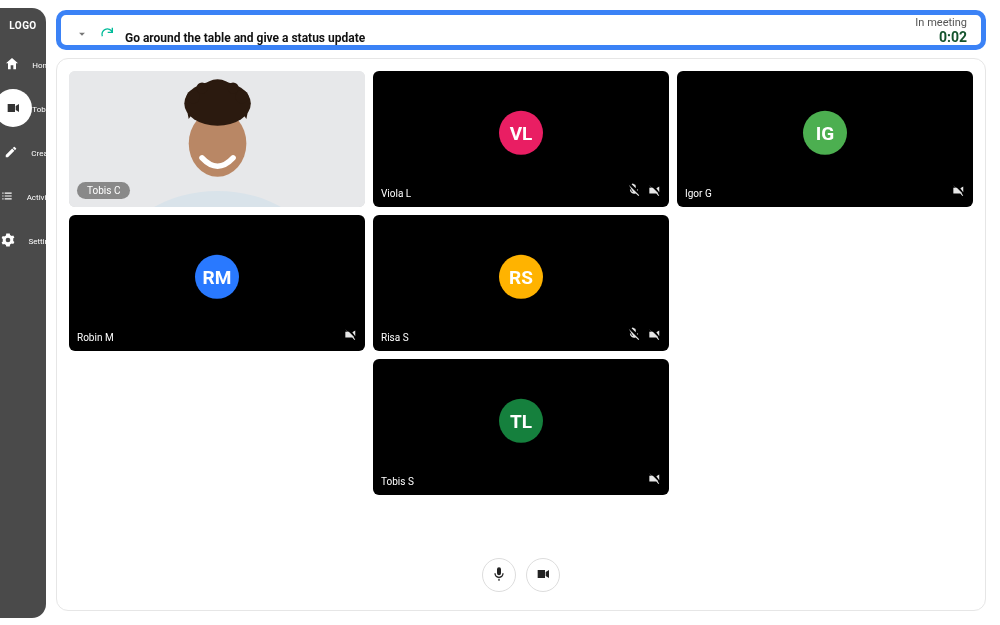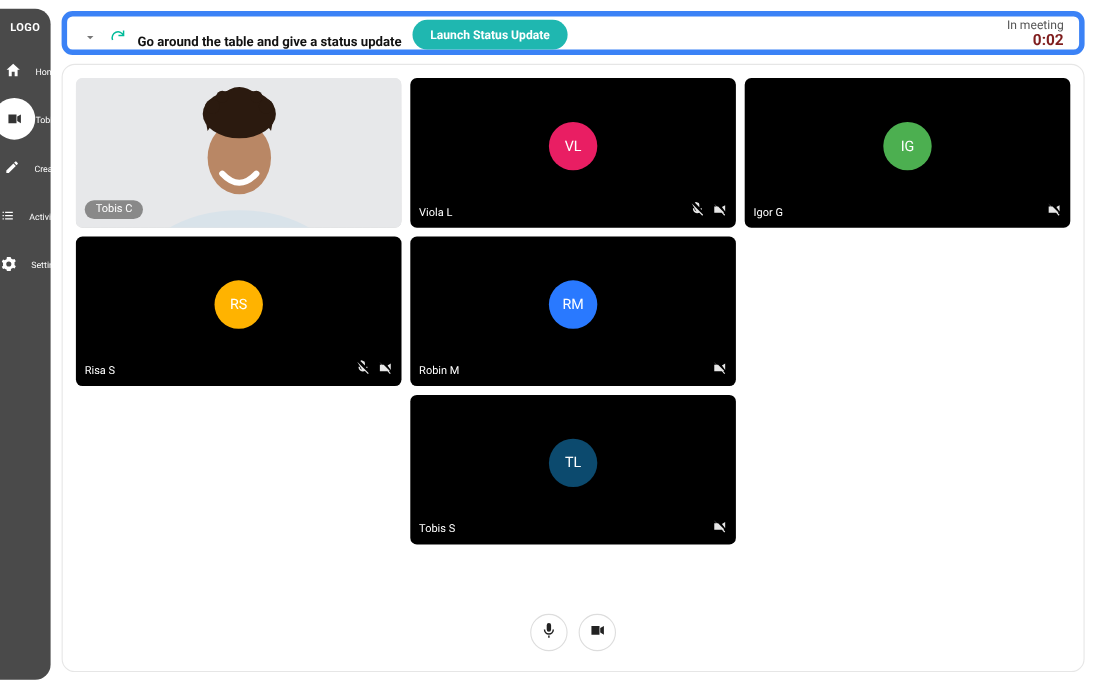--- a/index.html
+++ b/index.html
@@ -17,29 +17,29 @@
 
 .main { flex: 1; padding: 10px 14px 14px 10px; display: flex; flex-direction: column; gap: 8px; }
 
 .topbar { height: 40px; border: 5px solid #3b82f6; border-radius: 10px; display: flex; align-items: flex-end; padding: 0 14px; gap: 10px; }
 .topbar .chev { color: #777; }
 .topbar .refresh { color: #0b9; }
 .topbar .prompt { font-size: 12px; font-weight: 700; color: #111; }
 .topbar .launch { background: #1fb7b0; color: #fff; border: none; border-radius: 999px; font-size: 11px; font-weight: 700; padding: 7px 16px; cursor: pointer; }
 .topbar .right { margin-left: auto; text-align: right; }
 .topbar .status { font-size: 11px; color: #555; }
-.topbar .timer { font-size: 14px; font-weight: 700; color: #7f1d1d; }
+.topbar .timer { font-size: 14px; font-weight: 700; color: #14532d; }
 
 .stage { flex: 1; border: 1px solid #e6e6e6; border-radius: 12px; padding: 12px; display: flex; flex-direction: column; }
 .grid { display: grid; grid-template-columns: repeat(3, 1fr); gap: 8px; }
 .tile { position: relative; height: 136px; border-radius: 6px; background: #000; overflow: hidden; }
 .tile.center { grid-column: 2; }
 .tile.video { background: linear-gradient(180deg,#e8e8e8 0%, #d5d5d5 100%); display:flex; align-items:flex-end; justify-content:center; }
 .tile.video svg { width:100%; height:100%; }
-.avatar-circle { position:absolute; top:50%; left:50%; transform:translate(-50%,-64%); width:44px; height:44px; border-radius:50%; display:flex; align-items:center; justify-content:center; color:#fff; font-size:13px; font-weight:400; }
+.avatar-circle { position:absolute; top:50%; left:50%; transform:translate(-50%,-64%); width:44px; height:44px; border-radius:50%; display:flex; align-items:center; justify-content:center; color:#fff; font-size:19px; font-weight:700; }
 .name-label { position:absolute; left:8px; bottom:8px; color:#fff; font-size:10px; }
 .name-pill { position:absolute; left:8px; bottom:8px; background: rgba(120,120,120,0.85); color:#fff; font-size:10px; padding:3px 10px; border-radius:999px; }
 .tile .icons { position:absolute; right:8px; bottom:6px; display:flex; gap:6px; color:#fff; opacity:0.9; }
 .tile .icons svg { width:14px; height:14px; }
 
 .footer { height: 46px; display:flex; align-items:center; justify-content:center; position:relative; margin-top:auto; }
 .ctrl-btn { width:34px; height:34px; border:1px solid #ddd; border-radius:50%; background:#fff; display:flex; align-items:center; justify-content:center; margin:0 5px; cursor:pointer; }
 .end-btn { position:absolute; right:0; background:#e31b23; color:#fff; border:none; border-radius:999px; padding:10px 22px; font-size:12px; font-weight:700; cursor:pointer; }
 </style>
 </head>
@@ -111,21 +111,20 @@
           <path d="M7 10l5 5 5-5z"></path>
         </svg>
     </span>
     <span class="refresh">
       <svg viewBox="0 0 24 24" width="16" height="16" fill="none" stroke="#0b9" stroke-width="2">
           <path d="M20 11A8 8 0 105 17"></path>
           <path d="M20 4v7h-7"></path>
         </svg>
     </span>
     <span class="prompt">Go around the table and give a status update</span>
-    <button class="launch">Launch Status Update</button>
     <div class="right">
       <div class="status">In meeting</div>
       <div class="timer">0:02</div>
     </div>
   </div>
 
   <div class="stage">
     <div class="grid">
 
       <div class="tile video">
@@ -162,44 +161,44 @@
         <div class="avatar-circle" style="background:#4caf50">IG</div>
         <span class="name-label">Igor G</span>
         <div class="icons">
           <span><svg viewBox="0 0 24 24" fill="currentColor">
                 <path d="M3 3l18 18-1.4 1.4L3 3zm1 5h6l9 9v1H4z M16 9l5-3v10z"></path>
               </svg></span>
         </div>
       </div>
 
       <div class="tile">
+        <div class="avatar-circle" style="background:#2979ff">RM</div>
+        <span class="name-label">Robin M</span>
+        <div class="icons">
+          <span><svg viewBox="0 0 24 24" fill="currentColor">
+                <path d="M3 3l18 18-1.4 1.4L3 3zm1 5h6l9 9v1H4z M16 9l5-3v10z"></path>
+              </svg></span>
+        </div>
+      </div>
+
+      <div class="tile">
         <div class="avatar-circle" style="background:#ffb300">RS</div>
         <span class="name-label">Risa S</span>
         <div class="icons">
           <span><svg viewBox="0 0 24 24" fill="currentColor">
                 <path d="M19 11a7 7 0 01-.46 2.5L17 12V11h2zM12 2a3 3 0 013 3v4.17L7.83 2A3 3 0 0112 2zM3 3l18 18-1.4 1.4L15 17.8A7 7 0 015 11h2a5 5 0 003.6 4.8L3 3z"></path>
               </svg></span>
           <span><svg viewBox="0 0 24 24" fill="currentColor">
                 <path d="M3 3l18 18-1.4 1.4L3 3zm1 5h6l9 9v1H4z M16 9l5-3v10z"></path>
               </svg></span>
         </div>
       </div>
 
-      <div class="tile">
-        <div class="avatar-circle" style="background:#2979ff">RM</div>
-        <span class="name-label">Robin M</span>
-        <div class="icons">
-          <span><svg viewBox="0 0 24 24" fill="currentColor">
-                <path d="M3 3l18 18-1.4 1.4L3 3zm1 5h6l9 9v1H4z M16 9l5-3v10z"></path>
-              </svg></span>
-        </div>
-      </div>
-
       <div class="tile center">
-        <div class="avatar-circle" style="background:#0c4a6e">TL</div>
+        <div class="avatar-circle" style="background:#15803d">TL</div>
         <span class="name-label">Tobis S</span>
         <div class="icons">
           <span><svg viewBox="0 0 24 24" fill="currentColor">
                 <path d="M3 3l18 18-1.4 1.4L3 3zm1 5h6l9 9v1H4z M16 9l5-3v10z"></path>
               </svg></span>
         </div>
       </div>
 
     </div>
 

